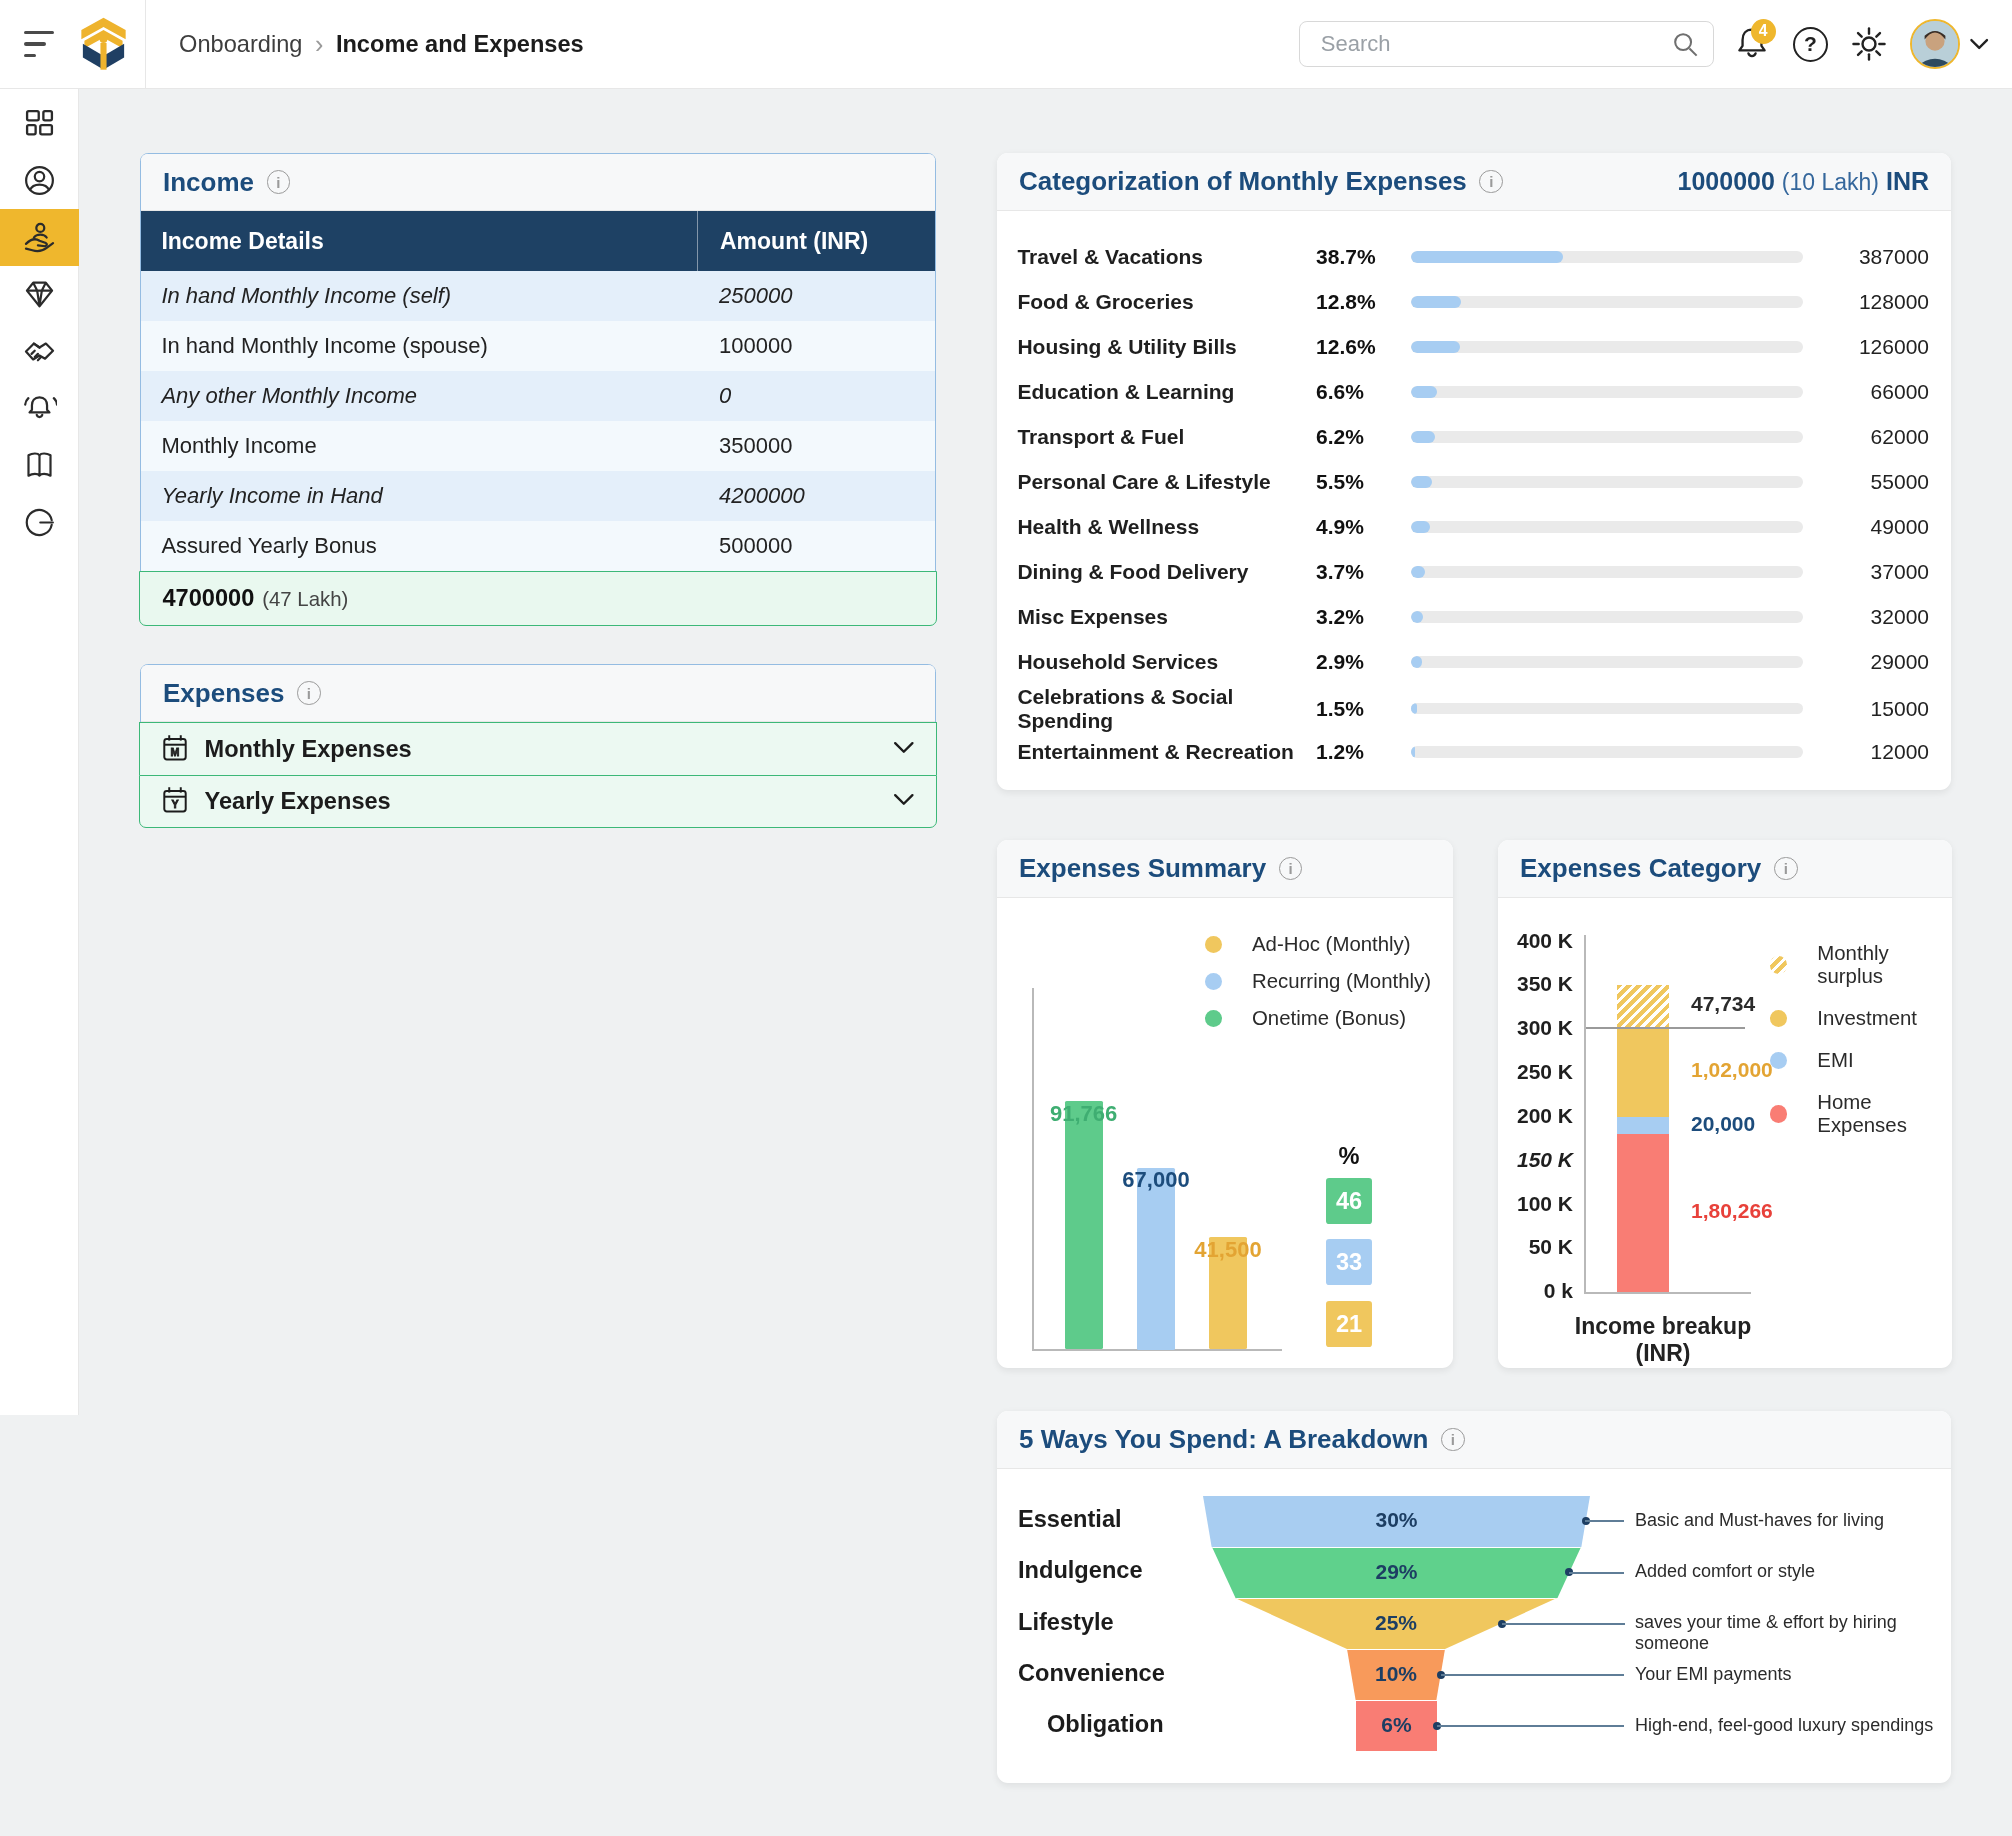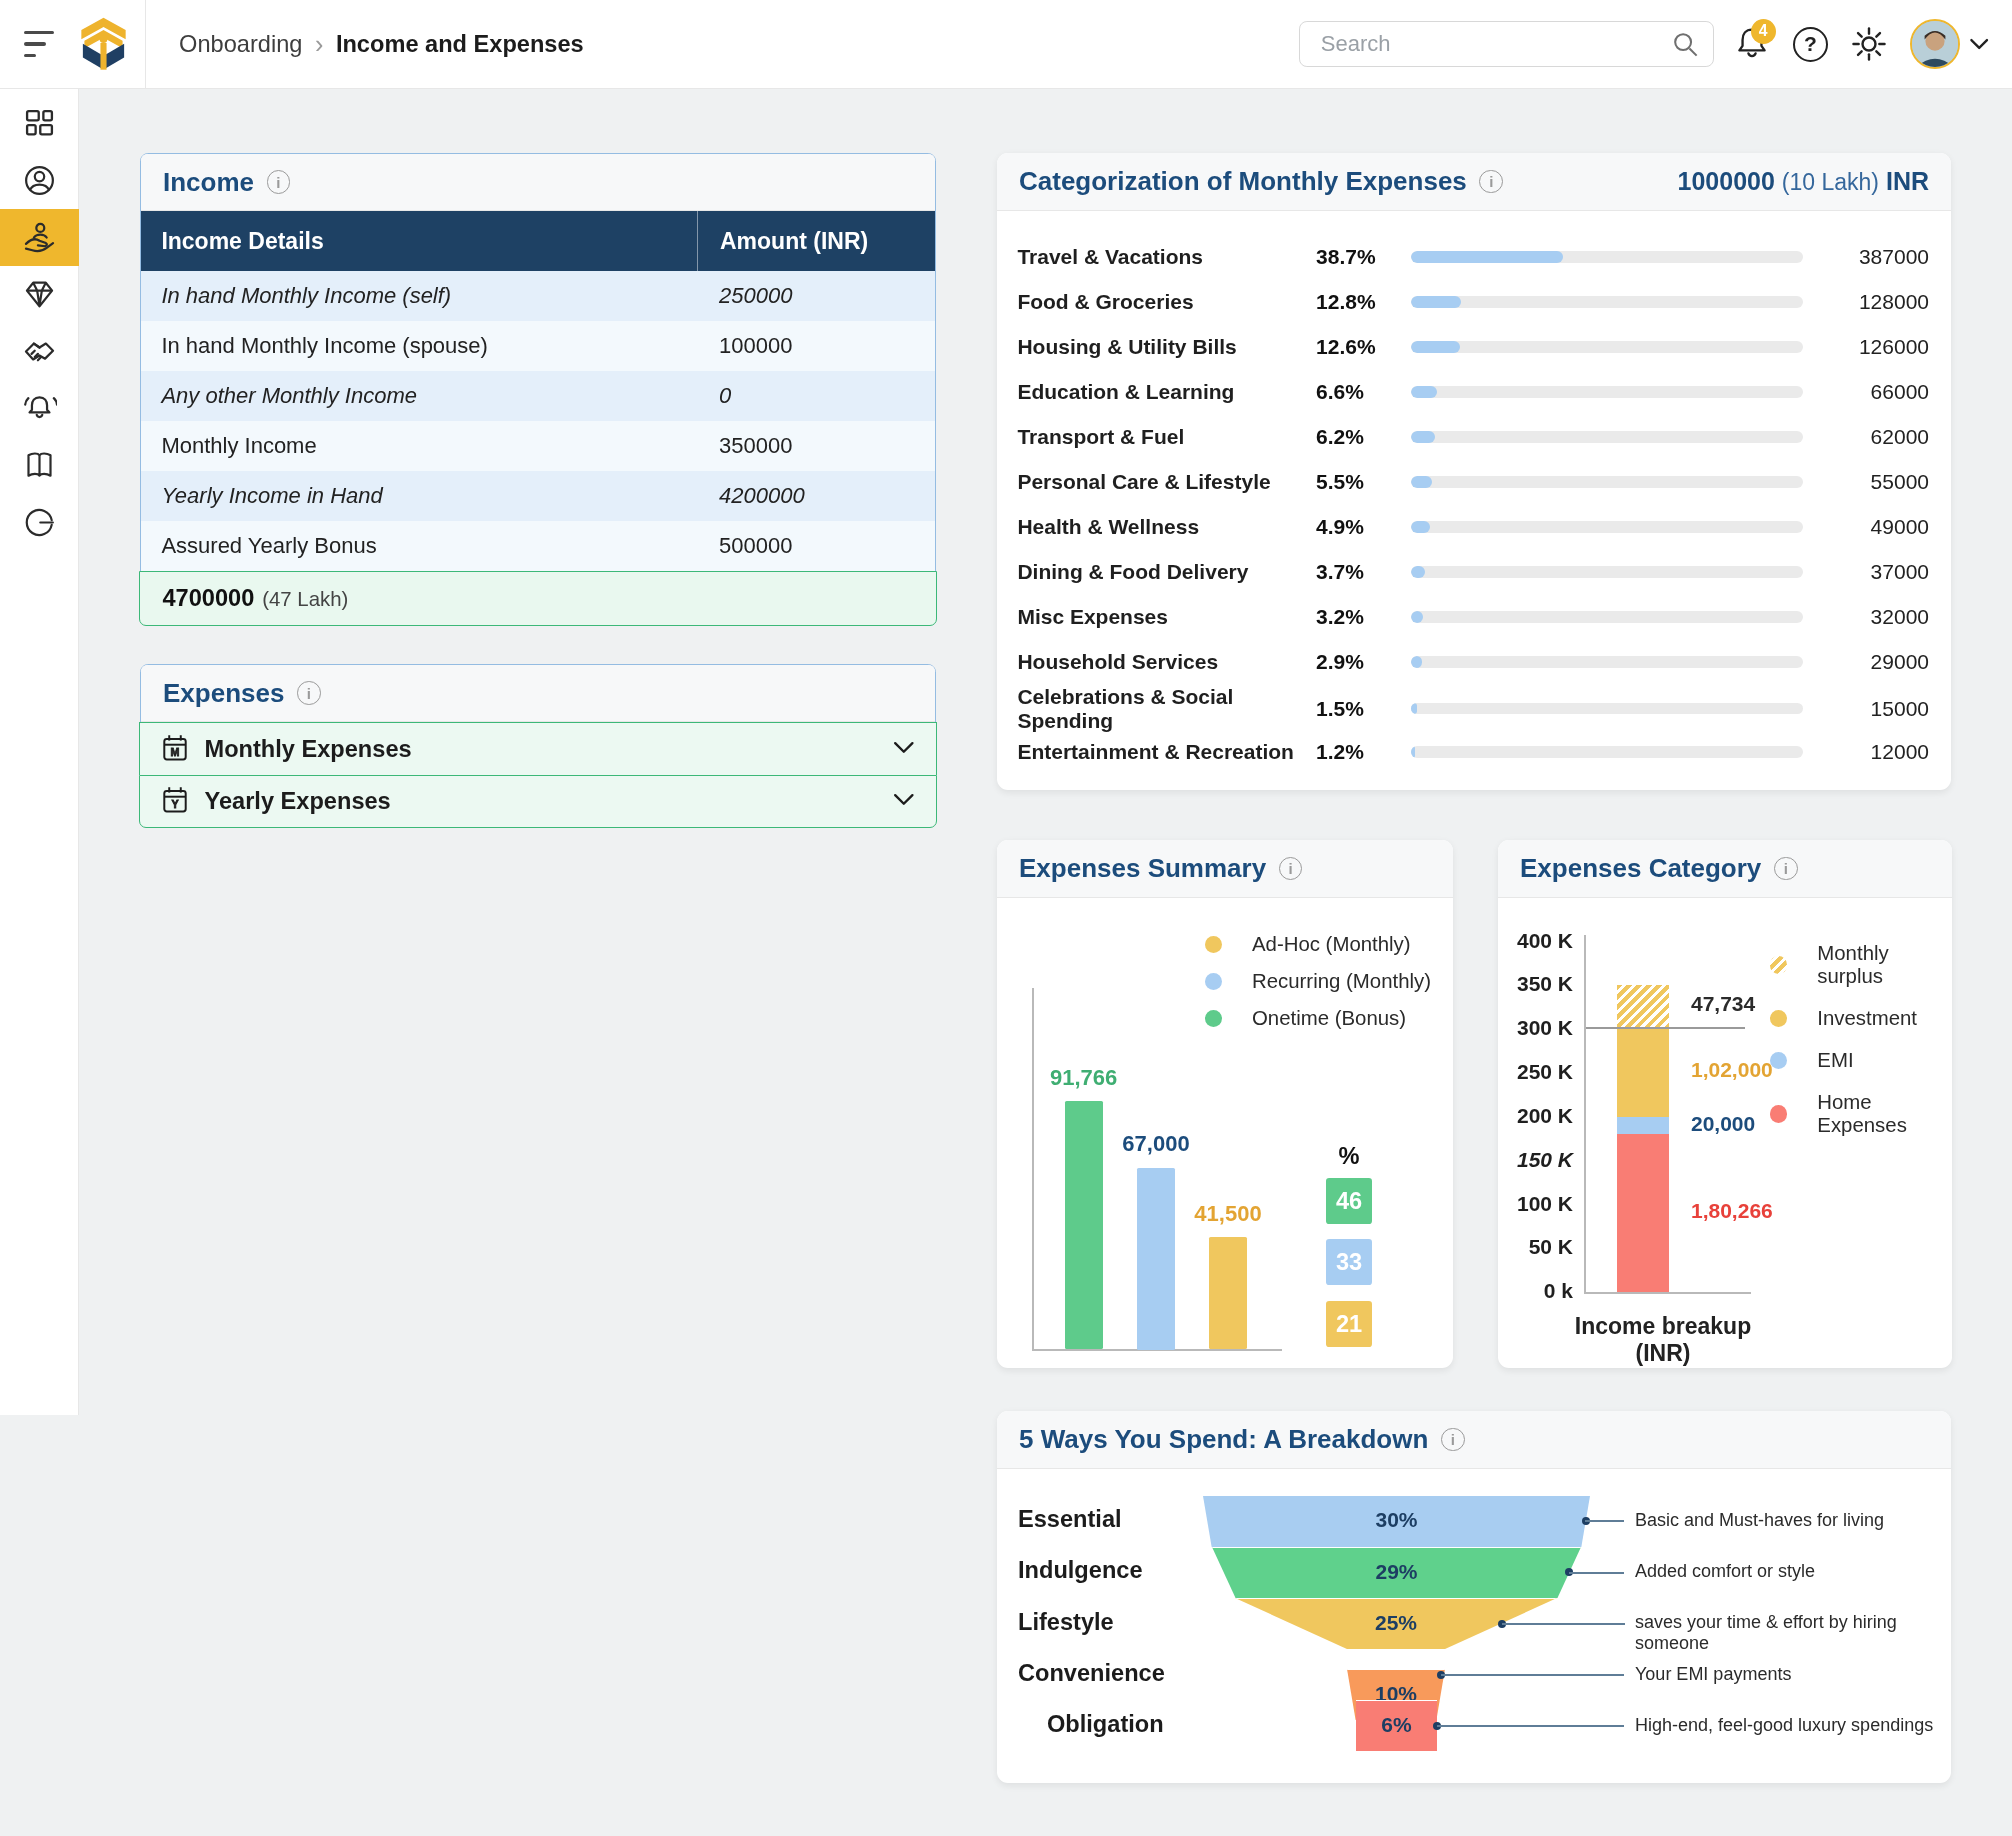--- a/index.html
+++ b/index.html
@@ -80,21 +80,21 @@
   .cat-total .note { font-weight:400; color:#35679c; font-size:23px; }
 
   .chart-area { position:relative; width:100%; }
   .abs { position:absolute; }
   .axis { background:#b9b9b9; }
   .tick { font-size:21px; font-weight:700; color:#1f1f1f; text-align:right; }
   .legend-row { display:flex; align-items:center; gap:30px; }
   .legend-dot { width:17.3px; height:17.3px; border-radius:50%; flex:0 0 auto; }
   .legend-lbl { font-size:20.4px; color:#2b2b2b; }
   .hatch { background:repeating-linear-gradient(135deg,#f0c75e 0 3.9px,#ffffff 3.9px 7px); }
-  .bar-val { font-size:22px; font-weight:700; text-align:center; width:126px; }
+  .bar-val { font-size:22px; font-weight:700; text-align:center; width:126px;margin-top:36px; }
   .pct-sq { width:46px; height:46px; border-radius:3.1px; color:#fff; font-size:23.6px; font-weight:700; display:flex; align-items:center; justify-content:center; }
   .seg-lbl { font-size:21px; font-weight:700; }
   .xlabel { font-size:23px; font-weight:700; color:#222; text-align:center; }
 
   
   .fn-stage-lbl { font-size:23.6px; font-weight:700; color:#1c1c1c; }
   .fn-band { position:absolute; }
   .fn-pct { position:absolute; left:50%; transform:translateX(-50%); font-size:21px; font-weight:700; color:#1d3e63; }
   .fn-line { position:absolute; height:1.6px; background:#5f7d97; }
   .fn-dot { position:absolute; width:7.9px; height:7.9px; border-radius:50%; background:#1d3e63; }
@@ -521,21 +521,21 @@
         <span class="fn-line" style="left: 572px; top: 103px; width: 55px;"></span>
         <span class="fn-desc" style="left: 638px; top: 92px; width: 314px;">Added comfort or style</span>
         <div class="abs fn-stage-lbl" style="left: 21px; top: 140px; width: 197px;">Lifestyle</div>
         <div class="fn-band" style="left: 238px; top: 129px; width: 322px; height: 51px; background: rgb(240, 199, 94); border-top: 1.6px solid rgb(255, 255, 255); clip-path: polygon(0px 0px, 100% 0px, 65.24% 100%, 34.76% 100%);">
           <span class="fn-pct" style="top: 12.2px;">25%</span>
         </div>
         <span class="fn-dot" style="left: 501px; top: 151px;"></span>
         <span class="fn-line" style="left: 505px; top: 154px; width: 123px;"></span>
         <span class="fn-desc" style="left: 638px; top: 143px; width: 314px;">saves your time &amp; effort by hiring someone</span>
         <div class="abs fn-stage-lbl" style="left: 21px; top: 191px; width: 197px;">Convenience</div>
-        <div class="fn-band" style="left: 350px; top: 180px; width: 98px; height: 51px; background: rgb(248, 154, 91); border-top: 1.6px solid rgb(255, 255, 255); clip-path: polygon(0px 0px, 100% 0px, 91.2% 100%, 8.8% 100%); margin-top: 20px;">
+        <div class="fn-band" style="left: 350px; top: 180px; width: 98px; height: 51px; background: rgb(248, 154, 91); border-top: 1.6px solid rgb(255, 255, 255); clip-path: polygon(0px 0px, 100% 0px, 91.2% 100%, 8.8% 100%);">
           <span class="fn-pct" style="top: 12.2px;">10%</span>
         </div>
         <span class="fn-dot" style="left: 440px; top: 202px;"></span>
         <span class="fn-line" style="left: 444px; top: 205px; width: 183px;"></span>
         <span class="fn-desc" style="left: 638px; top: 195px; width: 314px;">Your EMI payments</span>
         <div class="abs fn-stage-lbl" style="left: 21px; top: 242px; width: 197px; margin-left: 29px;">Obligation</div>
         <div class="fn-band" style="left: 359px; top: 231px; width: 81px; height: 51px; background: rgb(249, 125, 116); border-top: 1.6px solid rgb(255, 255, 255); clip-path: polygon(0px 0px, 100% 0px, 100% 100%, 0% 100%);">
           <span class="fn-pct" style="top: 12.2px;">6%</span>
         </div>
         <span class="fn-dot" style="left: 436px; top: 253px;"></span>

